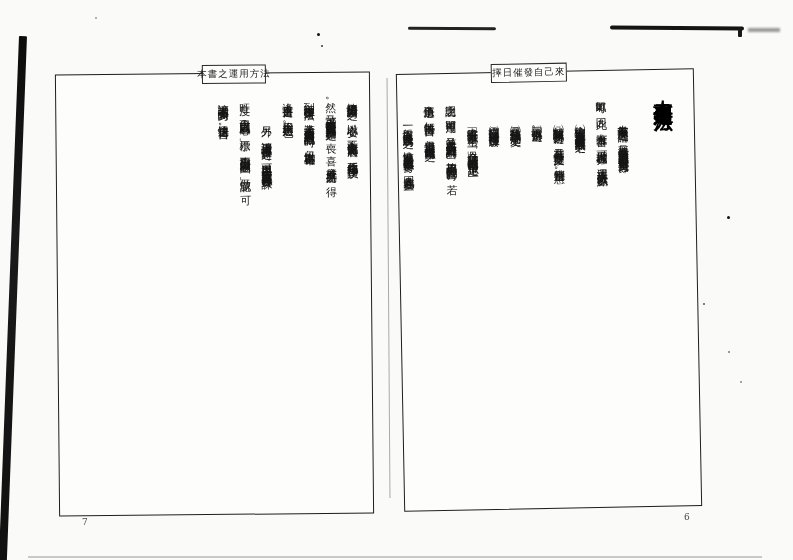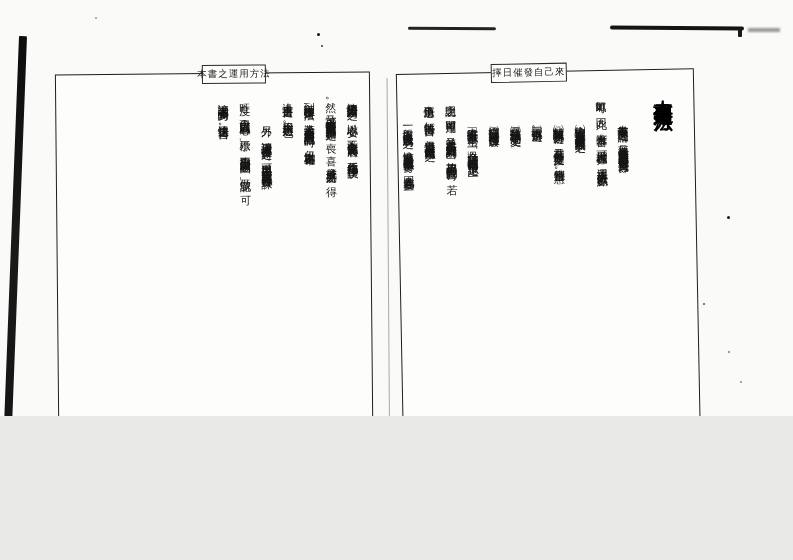--- a/index.html
+++ b/index.html
@@ -1,17 +1,17 @@
 <!DOCTYPE html>
 <html><head>
 <meta charset="utf-8">
 <style>
   html,body{margin:0;padding:0;}
   body{background:#e9e9e7;font-family:"DejaVu Serif","Liberation Serif",serif;}
-  .scan{position:relative;width:793px;height:416px;background:#fafaf8;overflow:hidden;}
+  .scan{position:relative;width:793px;height:560px;background:#fafaf8;overflow:hidden;}
 
   
   .edge-bar{position:absolute;left:19px;top:36px;width:8px;height:528px;
     background:linear-gradient(180deg,#0d0d0d 0%,#1a1a1a 40%,#101010 100%);
     transform:rotate(2.2deg);transform-origin:top left;border-radius:1px;}
   .streak-a{position:absolute;left:610px;top:26px;width:134px;height:4px;background:#141414;
     transform:rotate(0.4deg);border-radius:2px;}
   .streak-a-tip{position:absolute;left:738px;top:28px;width:4px;height:9px;background:#191919;border-radius:1px;}
   .streak-b{position:absolute;left:408px;top:27px;width:88px;height:3px;background:#222;
     transform:rotate(0.3deg);border-radius:2px;}

